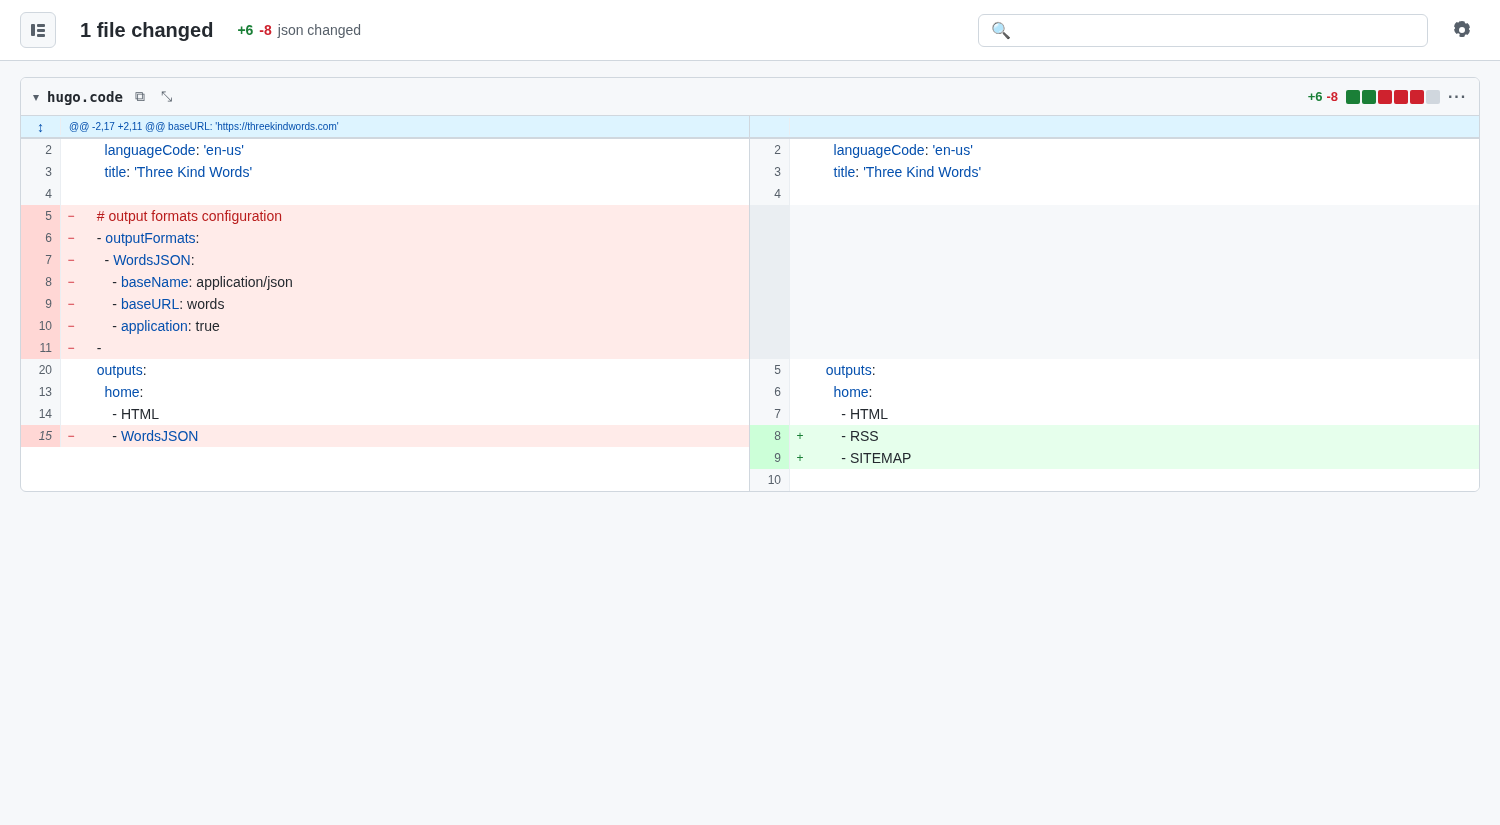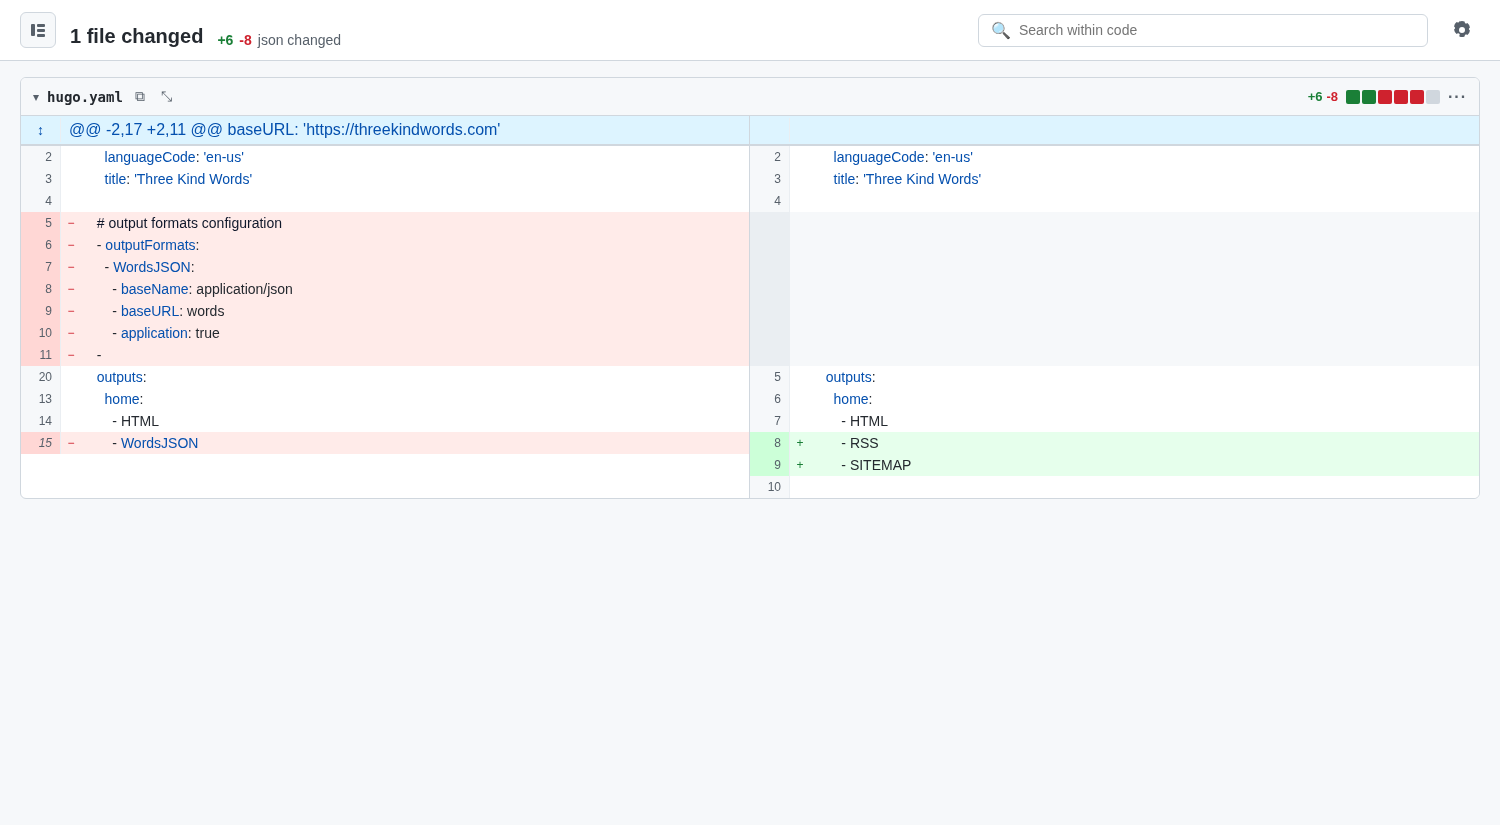--- a/index.html
+++ b/index.html
@@ -14,22 +14,22 @@
     .header {
       display: flex;
       align-items: center;
       padding: 12px 20px;
       background: #ffffff;
       border-bottom: 1px solid #d0d7de;
       gap: 16px;
     }
     .header-left {
       display: flex;
-      align-items: flex-end;
-      gap: 14px;
+      align-items: center;
+      gap: 24px;
       flex: 1;
     }
     .sidebar-toggle {
       width: 36px;
       height: 36px;
       border: 1px solid #d0d7de;
       border-radius: 6px;
       background: #f6f8fa;
       display: flex;
       align-items: center;
@@ -240,21 +240,21 @@
       color: #24292f;
     }
 
     
     .line-normal {
       background: #ffffff;
     }
 
     .keyword { color: #0550ae; }
     .string-val { color: #0550ae; }
-    .comment { color: #0f172a; }
+    .comment { color: #b91c1c; }
 
     .split-hunk-left, .split-hunk-right {
       display: flex;
       background: #ddf4ff;
       padding: 2px 0;
     }
 
     .hunk-expand-cell {
       min-width: 40px;
       width: 40px;
@@ -264,21 +264,21 @@
       justify-content: center;
       color: #0550ae;
       border-right: 1px solid #eaeef2;
       font-size: 14px;
       cursor: pointer;
     }
 
     .hunk-text-cell {
       padding: 3px 8px;
       color: #0550ae;
-      font-size: 16px;
+      font-size: 10px;
     }
   </style>
 </head>
 <body>
 
 <div class="header">
   <div class="header-left">
     <div class="sidebar-toggle">
       <svg width="16" height="16" viewBox="0 0 16 16" fill="currentColor">
         <rect x="1" y="2" width="4" height="12" rx="1" fill="#57606a"></rect>
@@ -290,37 +290,36 @@
     <span class="header-title">1 file changed</span>
     <div class="stats">
       <span class="stat-plus">+6</span>
       <span class="stat-minus">-8</span>
       <span class="stat-label">json changed</span>
     </div>
   </div>
 
   <div class="search-box">
     <span class="search-icon">🔍</span>
-    <input class="search-input" type="text" placeholder="Search within code" style="">
   </div>
 
   <div class="settings-btn">
     <svg width="20" height="20" viewBox="0 0 20 20" fill="#57606a">
       <path d="M7.429 1.525a6.593 6.593 0 0 1 5.142 0c.064.267.14.56.167.755a1.374 1.374 0 0 0 1.94 1.096c.173-.082.444-.198.716-.277a6.593 6.593 0 0 1 2.571 4.456c-.19.133-.43.306-.596.432a1.375 1.375 0 0 0 0 2.026c.166.126.406.3.596.432a6.593 6.593 0 0 1-2.571 4.456c-.272-.079-.543-.195-.716-.277a1.374 1.374 0 0 0-1.94 1.096c-.027.195-.103.488-.167.755a6.593 6.593 0 0 1-5.142 0c-.064-.267-.14-.56-.167-.755A1.374 1.374 0 0 0 5.32 13.62c-.173.082-.444.198-.716.277a6.593 6.593 0 0 1-2.571-4.456c.19-.133.43-.306.596-.432a1.375 1.375 0 0 0 0-2.026C2.463 6.857 2.223 6.683 2.033 6.55a6.593 6.593 0 0 1 2.571-4.456c.272.079.543.195.716.277a1.374 1.374 0 0 0 1.94-1.096c.027-.195.103-.488.167-.755ZM10 13a3 3 0 1 0 0-6 3 3 0 0 0 0 6Z"></path>
     </svg>
   </div>
 </div>
 
 <div class="main">
   <div class="file-block">
 
     <div class="file-header">
       <div class="file-header-left">
         <span class="chevron-icon">▾</span>
-        <span class="file-name">hugo.yaml</span>
+        <span class="file-name">hugo.code</span>
         <span class="copy-icon">⧉</span>
         <span class="expand-icon">⤡</span>
       </div>
       <div class="file-header-right">
         <div class="diff-stats">
           <span class="plus">+6</span>
           <span class="minus">-8</span>
         </div>
         <div class="diff-blocks">
           <div class="diff-block green"></div>

